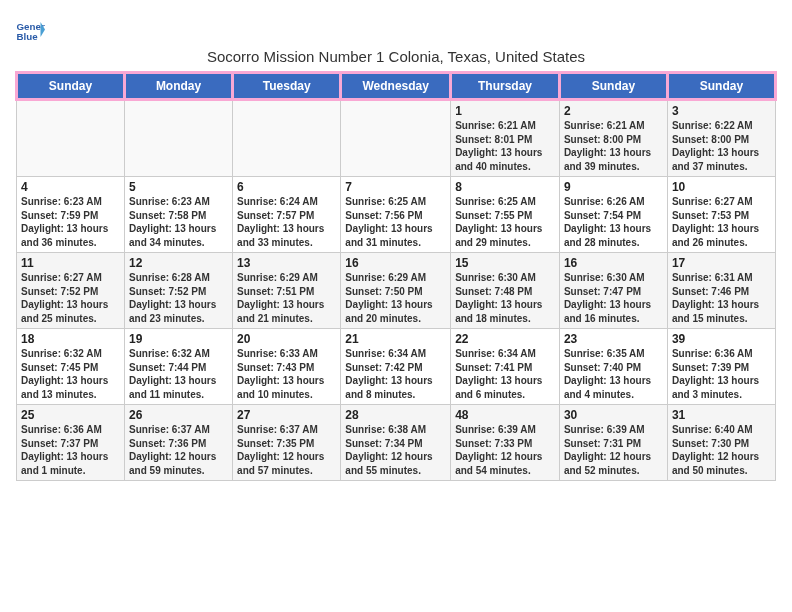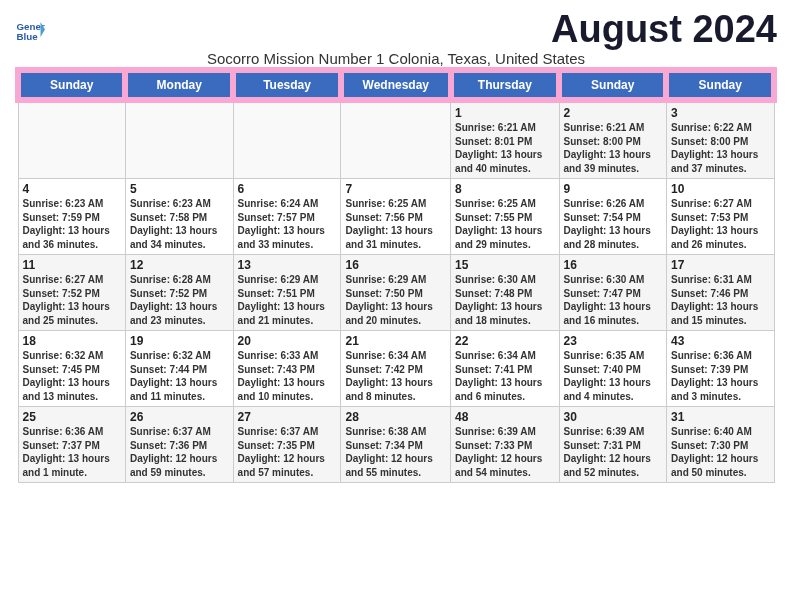--- a/index.html
+++ b/index.html
@@ -30,34 +30,35 @@
       font-size: 38px;
       font-weight: bold;
       color: #1a1a2e;
       text-align: right;
       line-height: 1;
     }
     .location-title {
       text-align: center;
       font-size: 15px;
       color: #333;
+      margin-bottom: 6px;
       font-weight: normal;
     }
     .calendar {
       width: 100%;
       border-collapse: collapse;
       font-size: 10.5px;
     }
     .calendar thead th {
       background-color: #3a6bbf;
       color: #fff;
       text-align: center;
       padding: 5px 2px;
       font-size: 12px;
-      border: 6px solid #f9a8d4;
+      border: 3px solid #f9a8d4;
     }
     .calendar tbody td {
       vertical-align: top;
       border: 1px solid #ccc;
       padding: 3px 4px;
       width: 113px;
       min-height: 75px;
       background: #fff;
     }
     .calendar tbody tr:nth-child(odd) td {
@@ -87,21 +88,20 @@
 <body>
 
 <div class="header-top">
   <div class="logo">
     <svg class="logo-icon" viewBox="0 0 40 40">
       <text x="2" y="18" font-size="13" font-weight="bold" fill="#2a5ba8">General</text>
       <text x="2" y="32" font-size="13" font-weight="bold" fill="#2a5ba8">Blue</text>
       <polygon points="34,8 40,18 34,28" fill="#4a9fd4"></polygon>
     </svg>
   </div>
-  <div class="month-title">August 2024</div>
 </div>
 
 <div class="location-title">Socorro Mission Number 1 Colonia, Texas, United States</div>
 
 <table class="calendar">
   <thead>
     <tr>
     <th>Sunday</th>
         <th>Monday</th>
         <th>Tuesday</th>
@@ -209,21 +209,21 @@
         </td>
         <td>
           <span class="day-number">22</span>
           <div class="day-info">Sunrise: 6:34 AM<br>Sunset: 7:41 PM<br>Daylight: 13 hours<br>and 6 minutes.</div>
         </td>
         <td>
           <span class="day-number">23</span>
           <div class="day-info">Sunrise: 6:35 AM<br>Sunset: 7:40 PM<br>Daylight: 13 hours<br>and 4 minutes.</div>
         </td>
         <td>
-          <span class="day-number">43</span>
+          <span class="day-number">39</span>
           <div class="day-info">Sunrise: 6:36 AM<br>Sunset: 7:39 PM<br>Daylight: 13 hours<br>and 3 minutes.</div>
         </td>
       </tr>
       <tr>
         <td>
           <span class="day-number">25</span>
           <div class="day-info">Sunrise: 6:36 AM<br>Sunset: 7:37 PM<br>Daylight: 13 hours<br>and 1 minute.</div>
         </td>
         <td>
           <span class="day-number">26</span>

